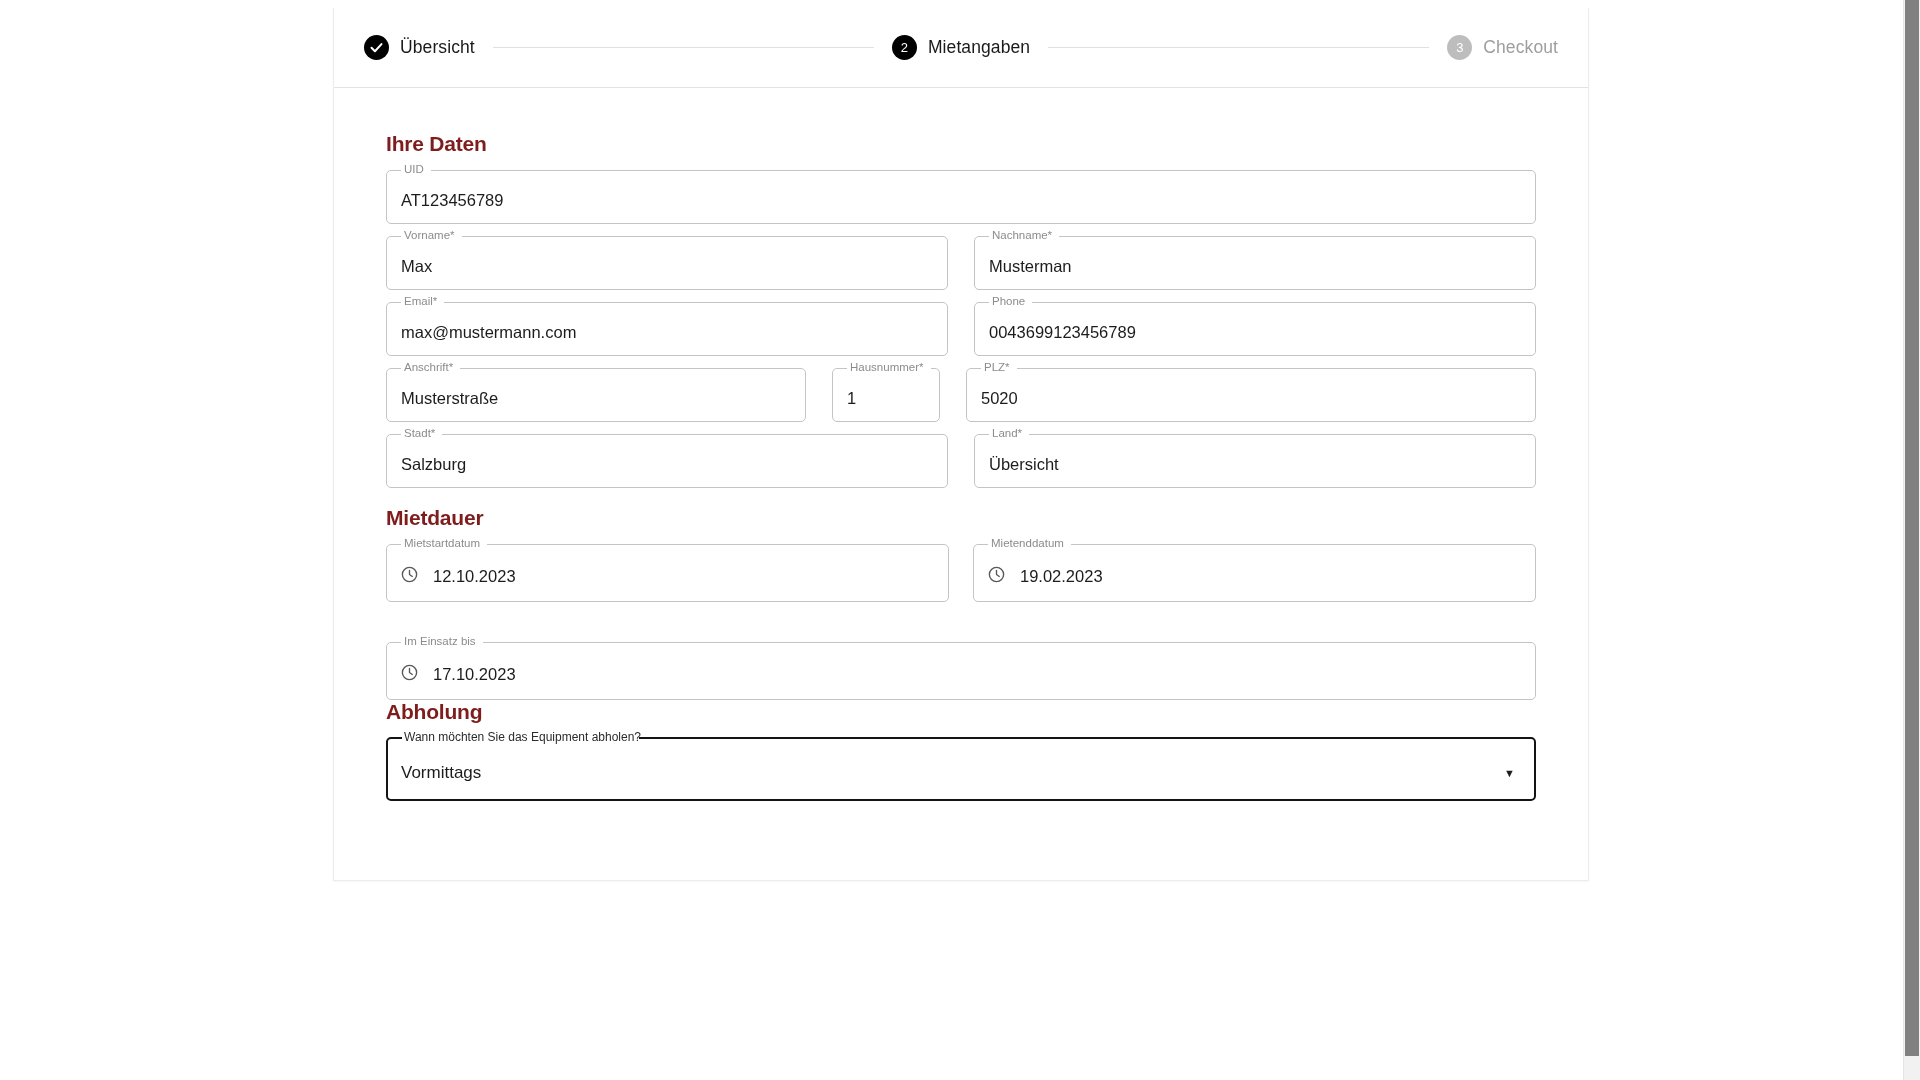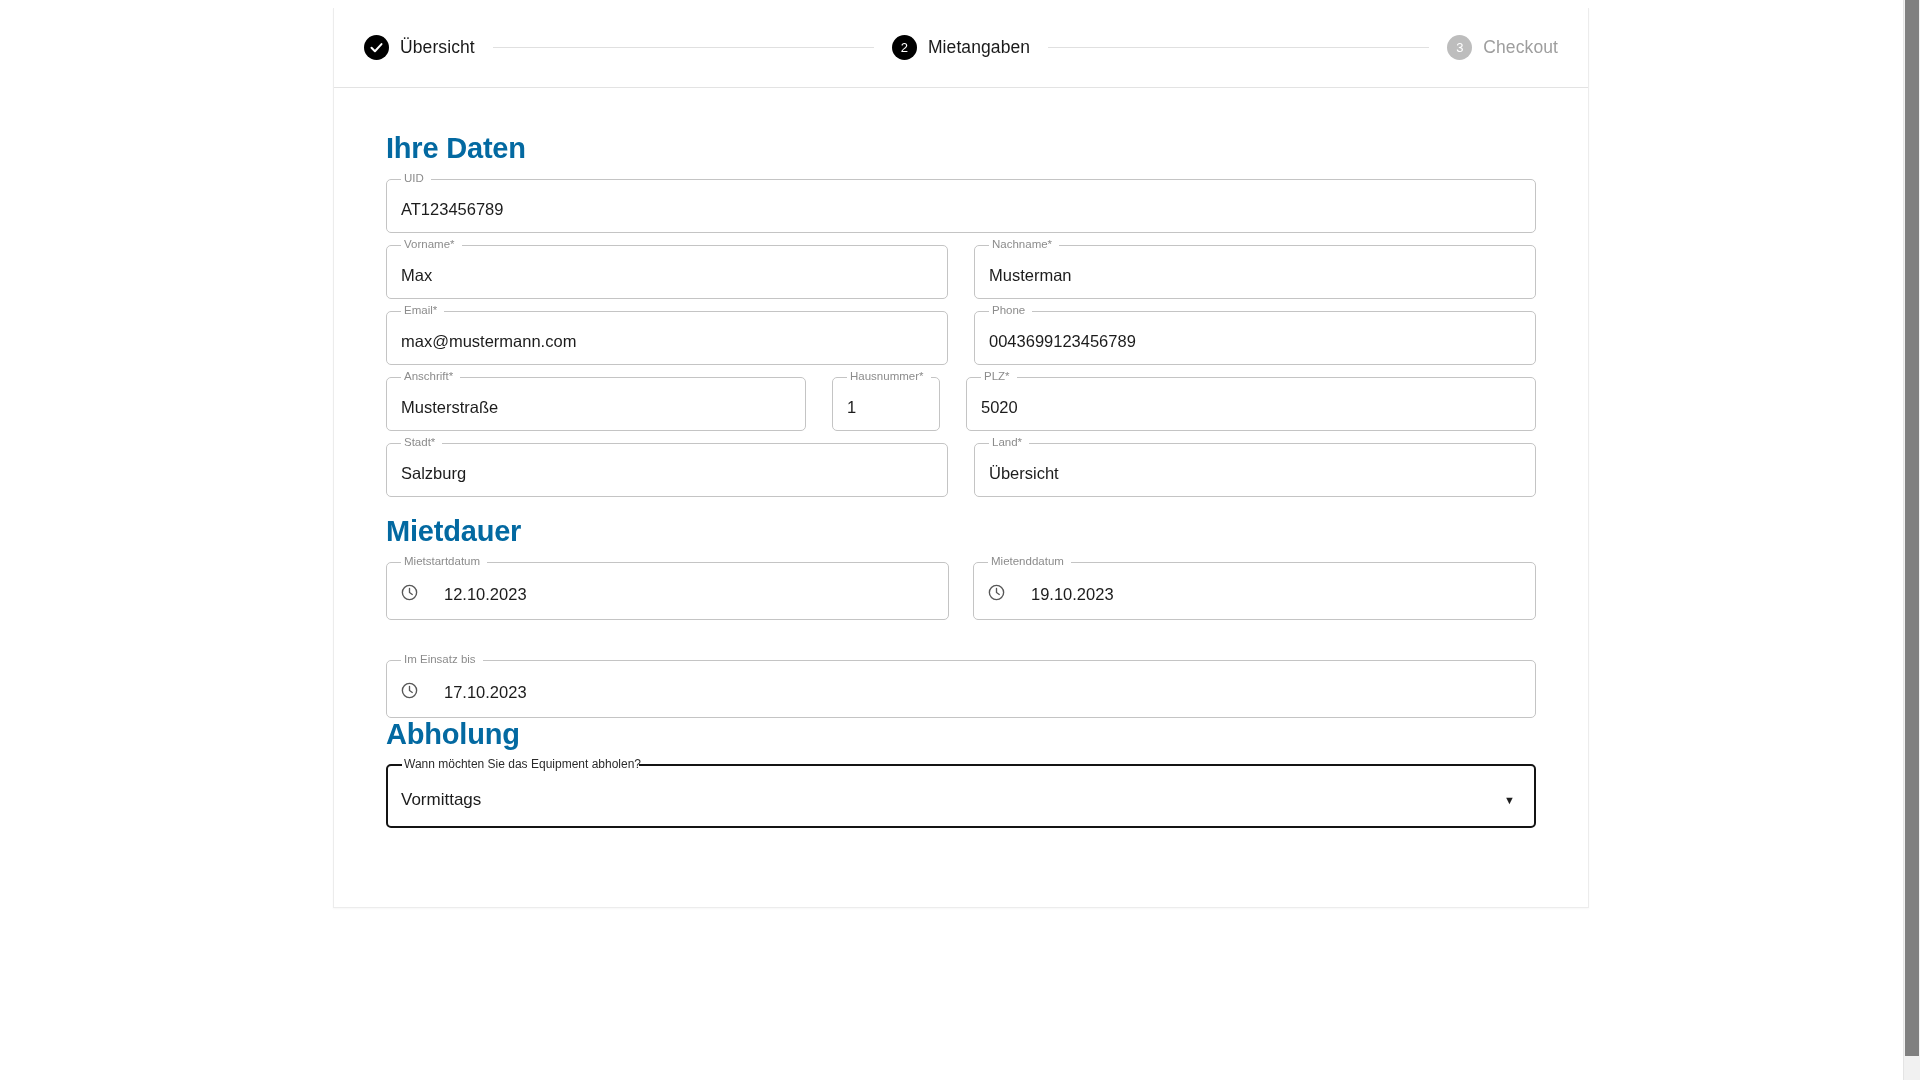--- a/index.html
+++ b/index.html
@@ -88,23 +88,23 @@
     height: 1px;
     background: #e0e0e0;
     margin: 0 18px;
     min-width: 20px;
   }
 
   
   .card-body { padding: 44px 52px 60px 52px; }
 
   h2.section-title {
-    font-size: 29px;
+    font-size: 21px;
     font-weight: 700;
-    color: #0369a1;
+    color: #7f1d1d;
     margin: 0 0 20px 0;
     letter-spacing: -0.2px;
   }
   .section-gap-top { margin-top: 54px; }
   .section-gap-top2 { margin-top: 62px; }
 
   
   .row {
     display: flex;
     gap: 26px;
@@ -165,21 +165,21 @@
     font-size: 16.5px;
     color: #1c1c1c;
     background: transparent;
     z-index: 1;
     white-space: nowrap;
     overflow: hidden;
   }
 
   
   .field.date fieldset.notch { height: 58px; }
-  .field.date .control { height: 52px; padding-left: 14px; gap: 25px; }
+  .field.date .control { height: 52px; padding-left: 14px; gap: 14px; }
   .row.dates { gap: 24px; margin-bottom: 46px; }
   .row.dates2 { gap: 24px; margin-bottom: 0; }
 
   .clock-icon { flex: 0 0 auto; display: block; color: #575757; }
 
   
   .field.select-field { flex: 1 1 0; }
   .field.select-field fieldset.notch {
     border: 2px solid #141414;
     border-radius: 5px;
@@ -349,21 +349,21 @@
               <legend>Mietenddatum</legend>
             </fieldset>
           <span class="flabel">Mietenddatum</span>
           <div class="control">
             <span class="clock-icon">
               <svg width="19" height="19" viewBox="0 0 24 24" fill="none" stroke="currentColor" stroke-width="1.7" stroke-linecap="round" stroke-linejoin="round">
                 <circle cx="12" cy="12" r="9"></circle>
                 <polyline points="12,7 12,12 15.5,14.5"></polyline>
               </svg>
             </span>
-            <span>19.10.2023</span>
+            <span>19.02.2023</span>
           </div>
         </div>
       </div>
 
       <div class="row dates2">
         <div class="field date">
           <fieldset class="notch">
               <legend>Im Einsatz bis</legend>
             </fieldset>
           <span class="flabel">Im Einsatz bis</span>

